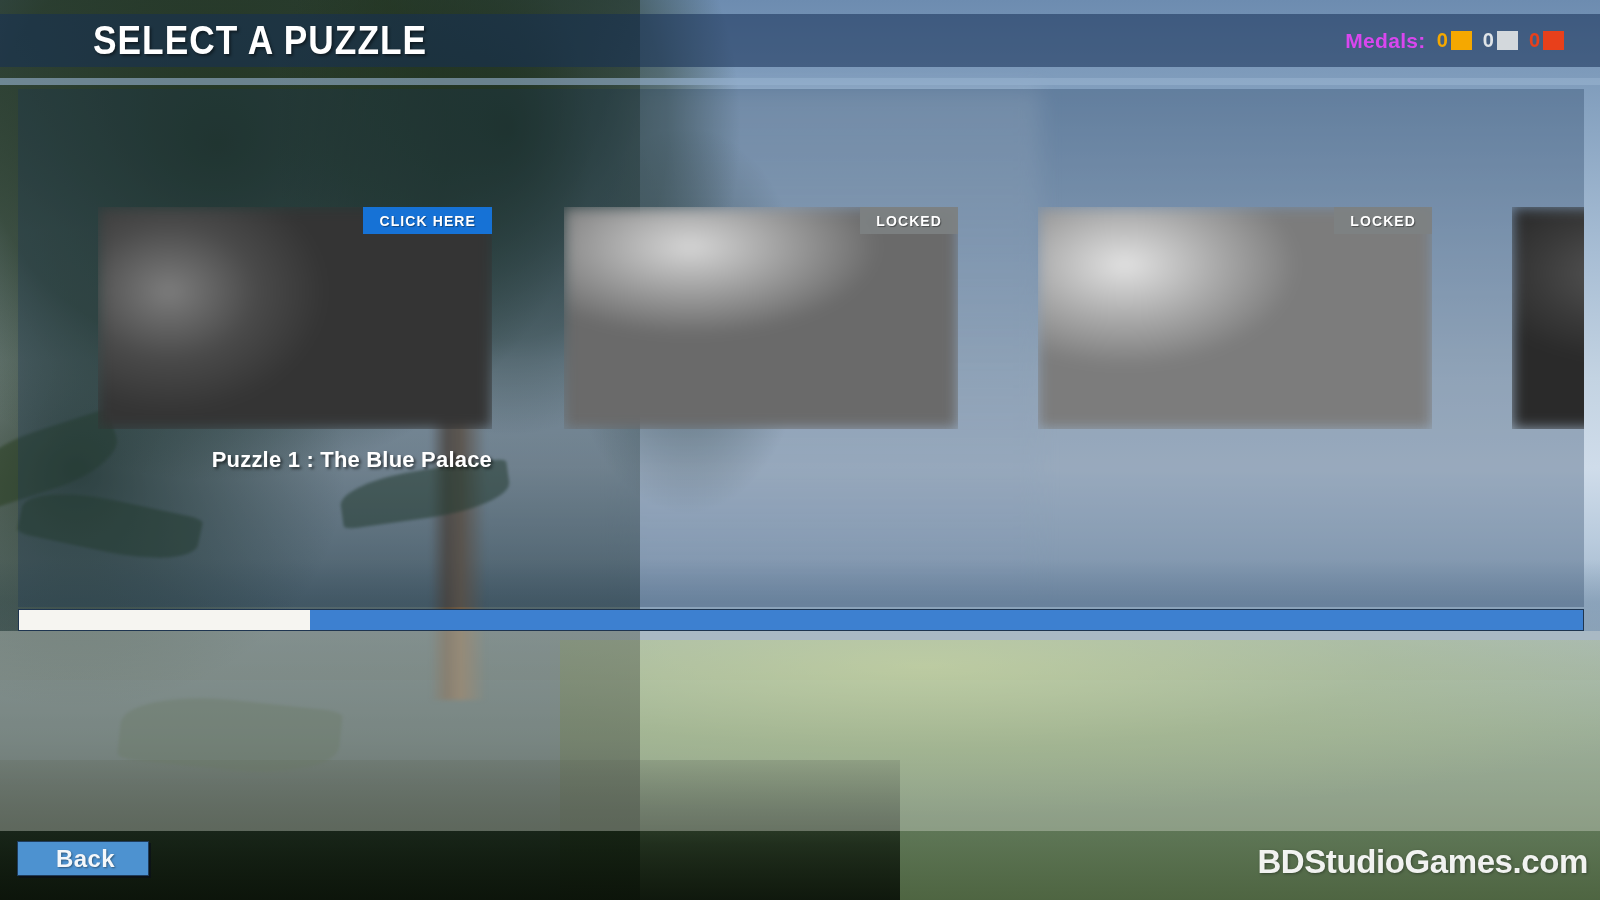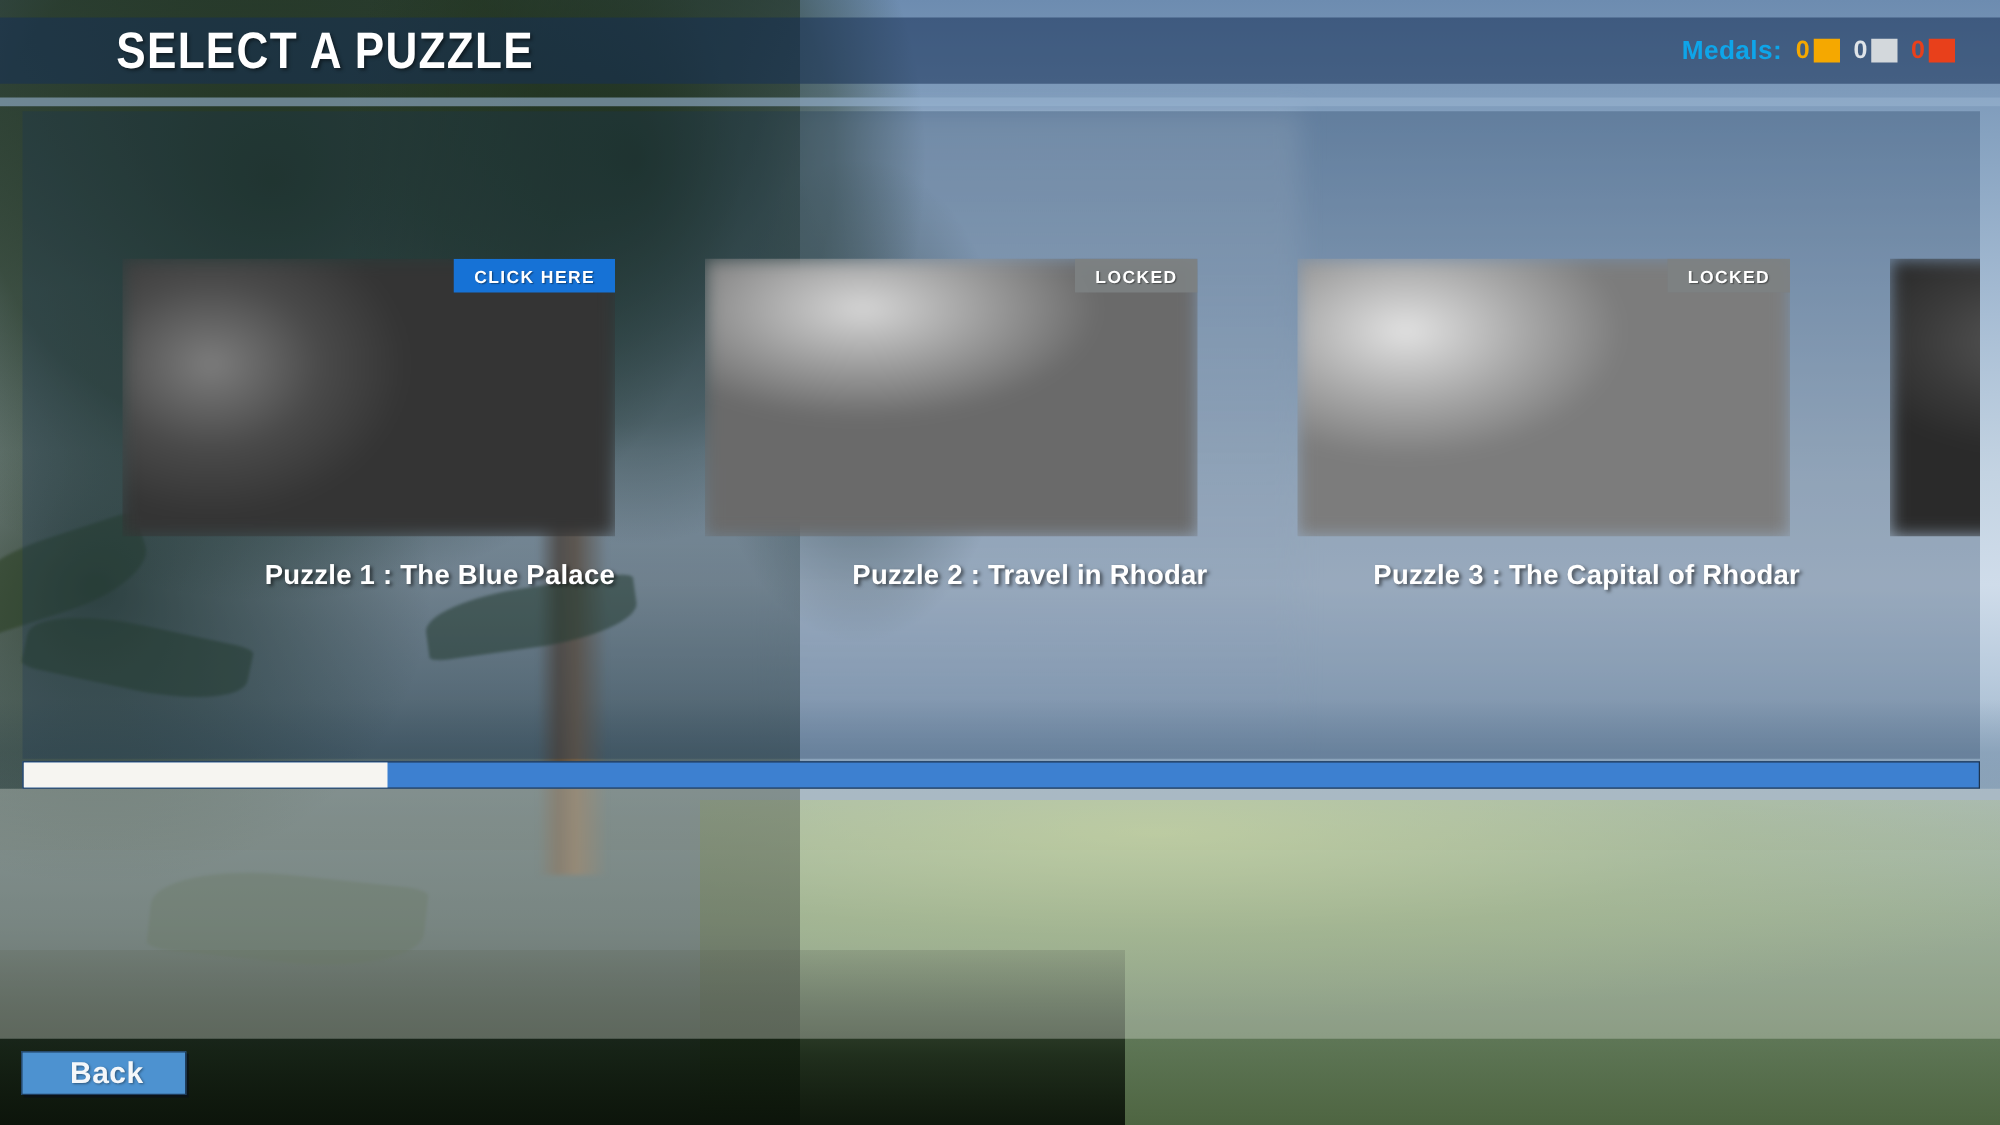--- a/index.html
+++ b/index.html
@@ -75,21 +75,21 @@
     position:absolute; left:0; top:78px; width:1600px; height:7px;
     background:rgba(150,178,206,.62);
   }
   #page-title {
     font-size:41px; font-weight:bold; color:#fff; letter-spacing:1.2px;
     margin-left:93px; transform:scaleX(.86); transform-origin:left center;
     text-shadow:2px 2px 3px rgba(0,0,0,.45);
     white-space:nowrap;
   }
   #medals { display:flex; align-items:center; gap:11px; margin-right:36px; }
-  #medals-label { color:#0ea5e9; font-size:21px; font-weight:600; letter-spacing:.3px; }
+  #medals-label { color:#d946ef; font-size:21px; font-weight:600; letter-spacing:.3px; }
   .medal { display:flex; align-items:center; gap:3px; }
   .medal-count {
     font-size:20px; font-weight:bold; letter-spacing:0;
   }
   .medal-chip { width:21px; height:19px; display:block; }
 
   
   #puzzle-area {
     position:absolute; left:18px; top:89px; width:1566px; height:518px;
     background:rgba(28,52,86,.30);
@@ -239,29 +239,27 @@
         <div class="thumb-badge badge-click">CLICK HERE</div>
       </div>
       <div class="puzzle-title">Puzzle 1 : The Blue Palace</div>
     </div>
 
     <div class="puzzle-card card-2">
       <div class="puzzle-thumb">
         <div class="thumb-img thumb-2"></div>
         <div class="thumb-badge badge-locked">LOCKED</div>
       </div>
-      <div class="puzzle-title">Puzzle 2 : Travel in Rhodar</div>
     </div>
 
     <div class="puzzle-card card-3">
       <div class="puzzle-thumb">
         <div class="thumb-img thumb-3"></div>
         <div class="thumb-badge badge-locked">LOCKED</div>
       </div>
-      <div class="puzzle-title">Puzzle 3 : The Capital of Rhodar</div>
     </div>
 
     <div class="puzzle-card card-4">
       <div class="puzzle-thumb" style="left:72px;">
         <div class="thumb-img thumb-4"></div>
       </div>
       <div class="puzzle-title"></div>
     </div>
 
   </div>
@@ -285,13 +283,14 @@
   
   
 
   
   
 
 </div>
 
 <div id="footer">
   <div id="back-button">Back</div>
+  <div id="watermark">BDStudioGames.com</div>
 </div>
 
 </body></html>

